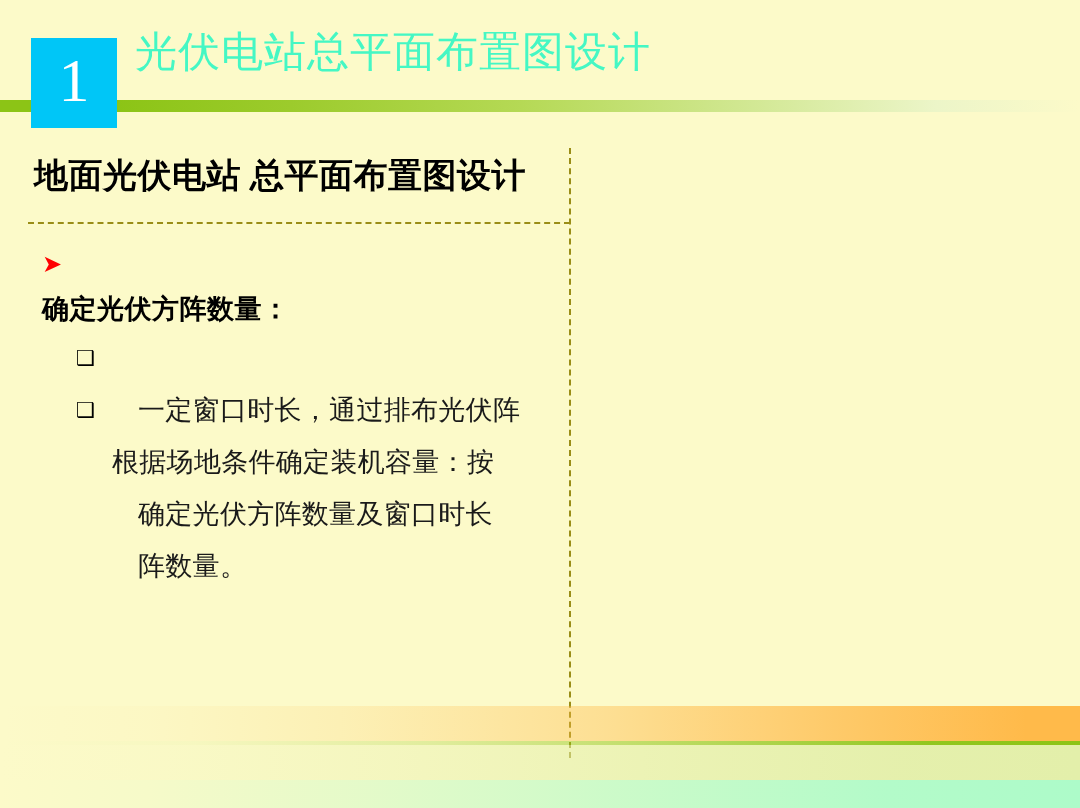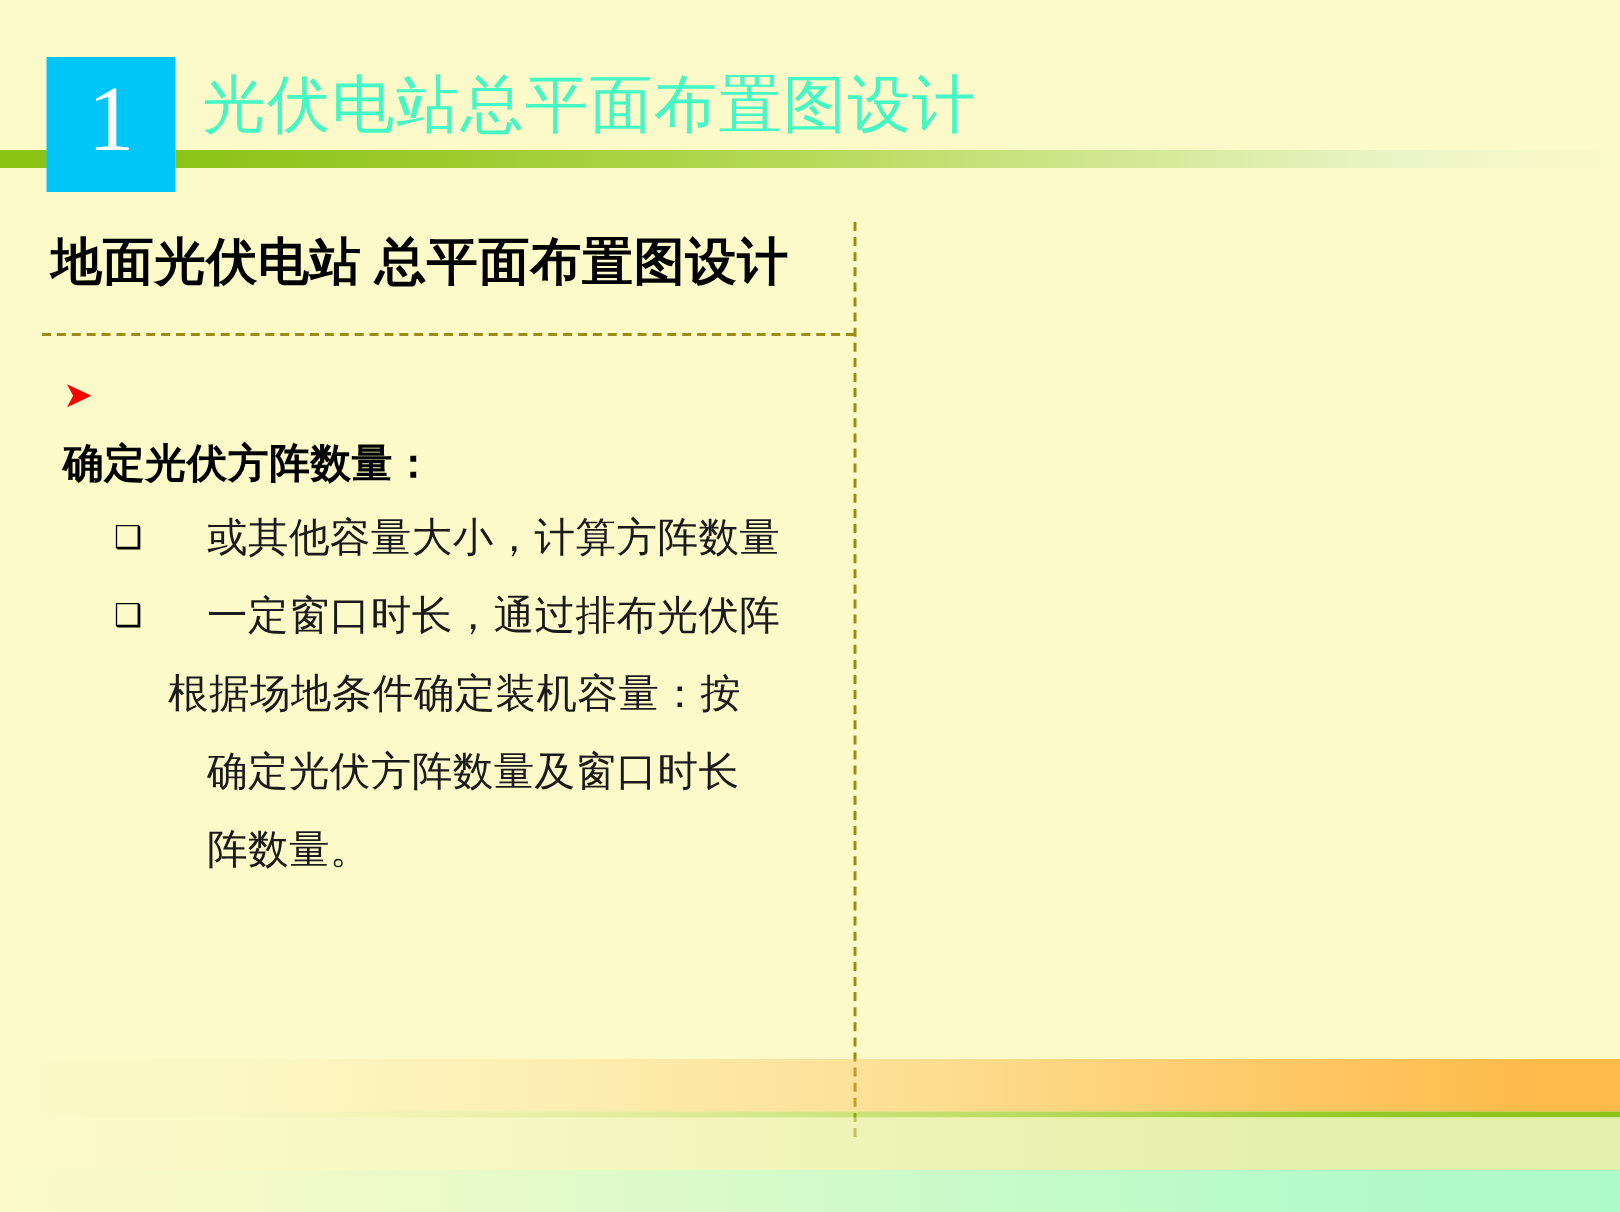--- a/index.html
+++ b/index.html
@@ -74,21 +74,21 @@
     font-size: 62px;
     line-height: 1;
     font-weight: 400;
     letter-spacing: 0;
     padding-bottom: 6px;
   }
 
   .header-title {
     position: absolute;
     left: 135px;
-    top: 42px;
+    top: 23px;
     font-family: "Liberation Serif", "DejaVu Serif", serif;
     font-size: 42px;
     line-height: 58px;
     color: #45f7c4;
     letter-spacing: 1px;
     white-space: nowrap;
     font-weight: 400;
     text-align: center;
   }
 
@@ -277,21 +277,20 @@
 
       <div class="lvl1">
         <span class="marker">➤</span>
       </div>
 
       <div class="lvl2">确定光伏方阵数量：</div>
 
       <div class="lvl3">
         <span class="marker">❑</span>
         <span class="body">
-          <span class="ln cont">或其他容量大小，计算方阵数量</span>
         </span>
       </div>
 
       <div class="lvl3">
         <span class="marker">❑</span>
         <span class="body">
           <span class="ln cont">一定窗口时长，通过排布光伏阵</span>
           <span class="ln">根据场地条件确定装机容量：按</span>
           <span class="ln cont">确定光伏方阵数量及窗口时长</span>
           <span class="ln cont">阵数量。</span>

